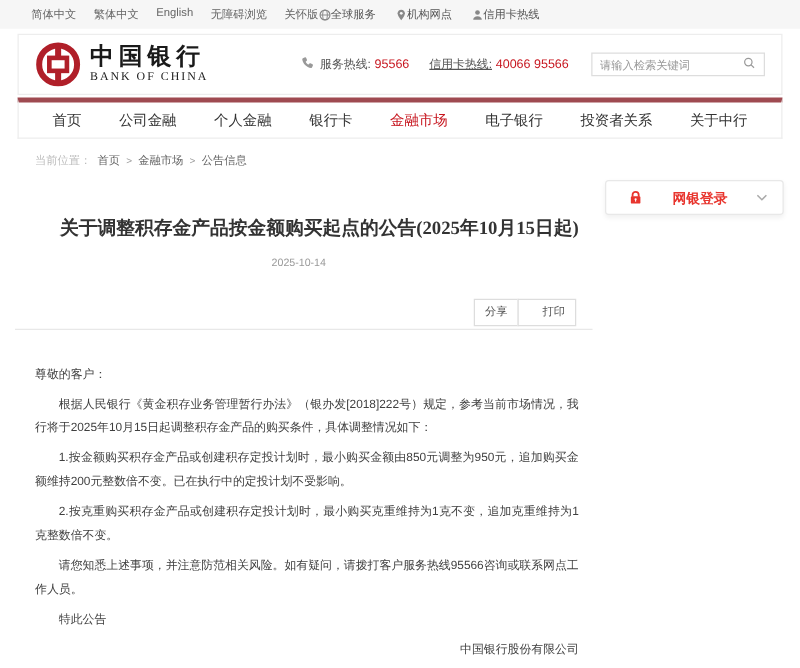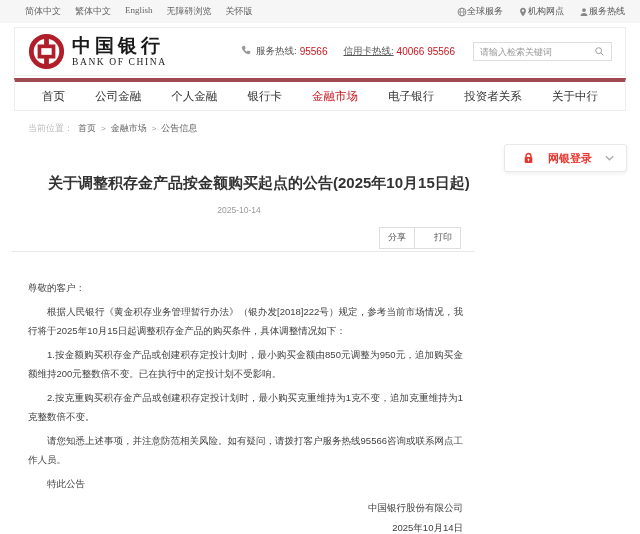--- a/index.html
+++ b/index.html
@@ -7,22 +7,22 @@
   body {
     width: 640px; height: 534px; background: #fff;
     font-family: "Liberation Sans", "DejaVu Sans", sans-serif;
     color: #333;
   }
   .page { width: 640px; height: 534px; position: relative; background: #fff; }
 
   
   .topbar {
     height: 23px; background: #f6f6f6;
-    display: flex; align-items: center; justify-content: space-between;
-    padding: 0 15px; font-size: 9px; color: #666; font-family: Liberation Serif, serif;
+    display: flex; align-items: center; 
+    padding: 0 15px; font-size: 9px; color: #666;
   }
   .topbar-links { display: flex; gap: 14px; margin-left: 10px; }
   .topbar-link { cursor: pointer; white-space: nowrap; }
   .topbar-tools { display: flex; gap: 15px; align-items: center; }
   .tool { display: flex; align-items: center; gap: 0; color: #555; cursor: pointer; white-space: nowrap; }
   .tool svg { display: block; }
 
   
   .wrap { margin: 4px 14px 0; border-radius: 11px; }
   .header-box {
@@ -69,36 +69,37 @@
   .main { position: relative; }
   .breadcrumb {
     margin: 11px 0 0 28px; font-size: 9px; color: #666;
     display: flex; gap: 5px; align-items: center; height: 12px;
   }
   .breadcrumb .prefix { color: #bcbcbc; }
   .breadcrumb .sep { color: #999; font-size: 8px; }
   .breadcrumb .bc-link { cursor: pointer; }
 
   .login-box {
-    position: absolute; top: 22px; right: 13px; width: 123px; height: 28px;
+    position: absolute; top: 22px; right: 13px; width: 143px; height: 28px;
     background: #fff; border: 1px solid #e8e8e8; border-radius: 3px;
     box-shadow: 0 2px 4px rgba(0,0,0,0.06);
     display: flex; align-items: center; cursor: pointer;
   }
   .login-box .lock { margin-left: 17px; display: flex; }
   .login-label { flex: 1; text-align: center; color: #e8352e; font-weight: bold; font-size: 11px; }
   .login-box .chev { margin-right: 12px; display: flex; }
 
   .content { width: 478px; }
   .article-title {
     margin: 39px 0 0 48px; font-size: 15px; font-weight: bold; color: #333;
     line-height: 20px;
+    font-family: Liberation Serif, serif;
   }
   .publish-date { margin-top: 12px; width: 478px; text-align: center; font-size: 8.5px; color: #999; }
-  .actions { margin-top: 12px; display: flex; justify-content: flex-end; padding-right: 17px; }
+  .actions { margin-top: 24px; display: flex; justify-content: flex-end; padding-right: 17px; }
   .action-btn {
     font-size: 9px; color: #555; border: 1px solid #ddd; background: #fff;
     padding: 3px 8px 4px; cursor: pointer;
     font-family: "Liberation Sans", "DejaVu Sans", sans-serif;
   }
   .action-btn + .action-btn { margin-left: -1px; padding-left: 19px; }
   .divider { border: 0; border-top: 1px solid #e8e8e8; margin: 2px 0 0 12px; width: 462px; }
 
   .body-text {
     margin: 26px 15px 0 28px; font-size: 9.5px; line-height: 19px;
@@ -141,21 +142,21 @@
           </span>
         <span>机构网点</span>
       </span>
       <span class="tool">
         <span>
             <svg width="10" height="10" viewBox="0 0 16 16">
               <circle cx="8" cy="4.8" r="3" fill="#888"></circle>
               <path d="M2.5 14.2c0-3.1 2.5-4.7 5.5-4.7s5.5 1.6 5.5 4.7z" fill="#888"></path>
             </svg>
           </span>
-        <span>服务热线</span>
+        <span>信用卡热线</span>
       </span>
     </div>
   </div>
 
   <div class="wrap">
 
     <div class="header-box">
       <div class="logo">
         <span class="logo-emblem">
           <svg viewBox="0 0 100 100">

